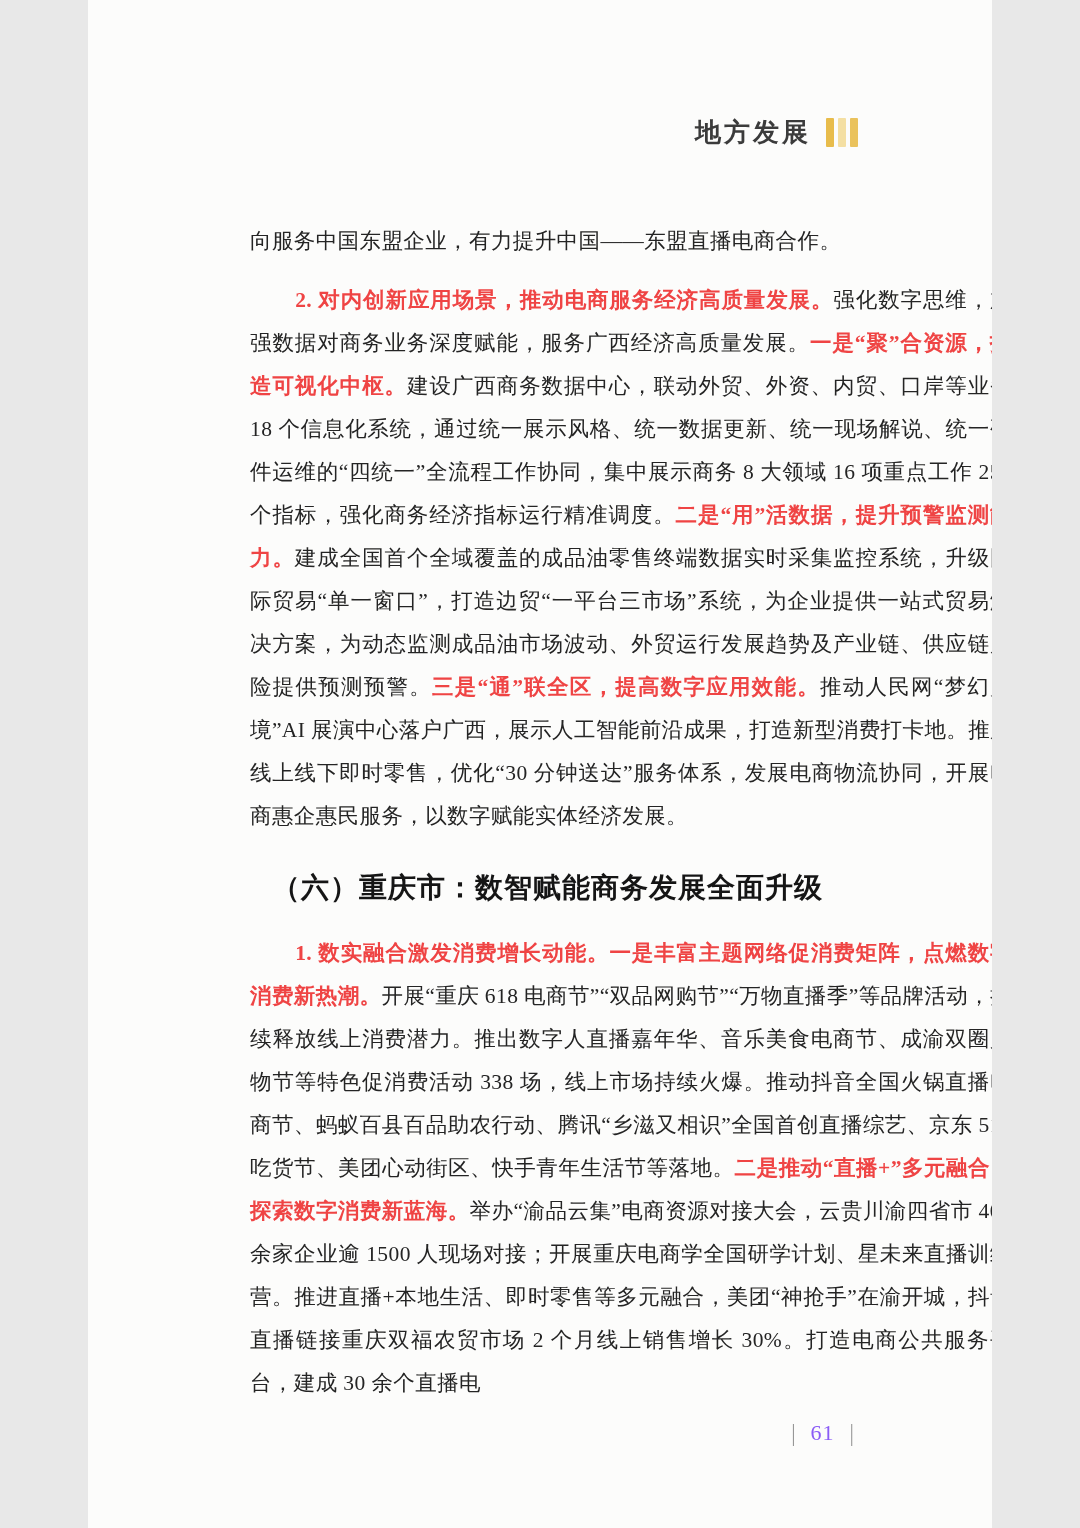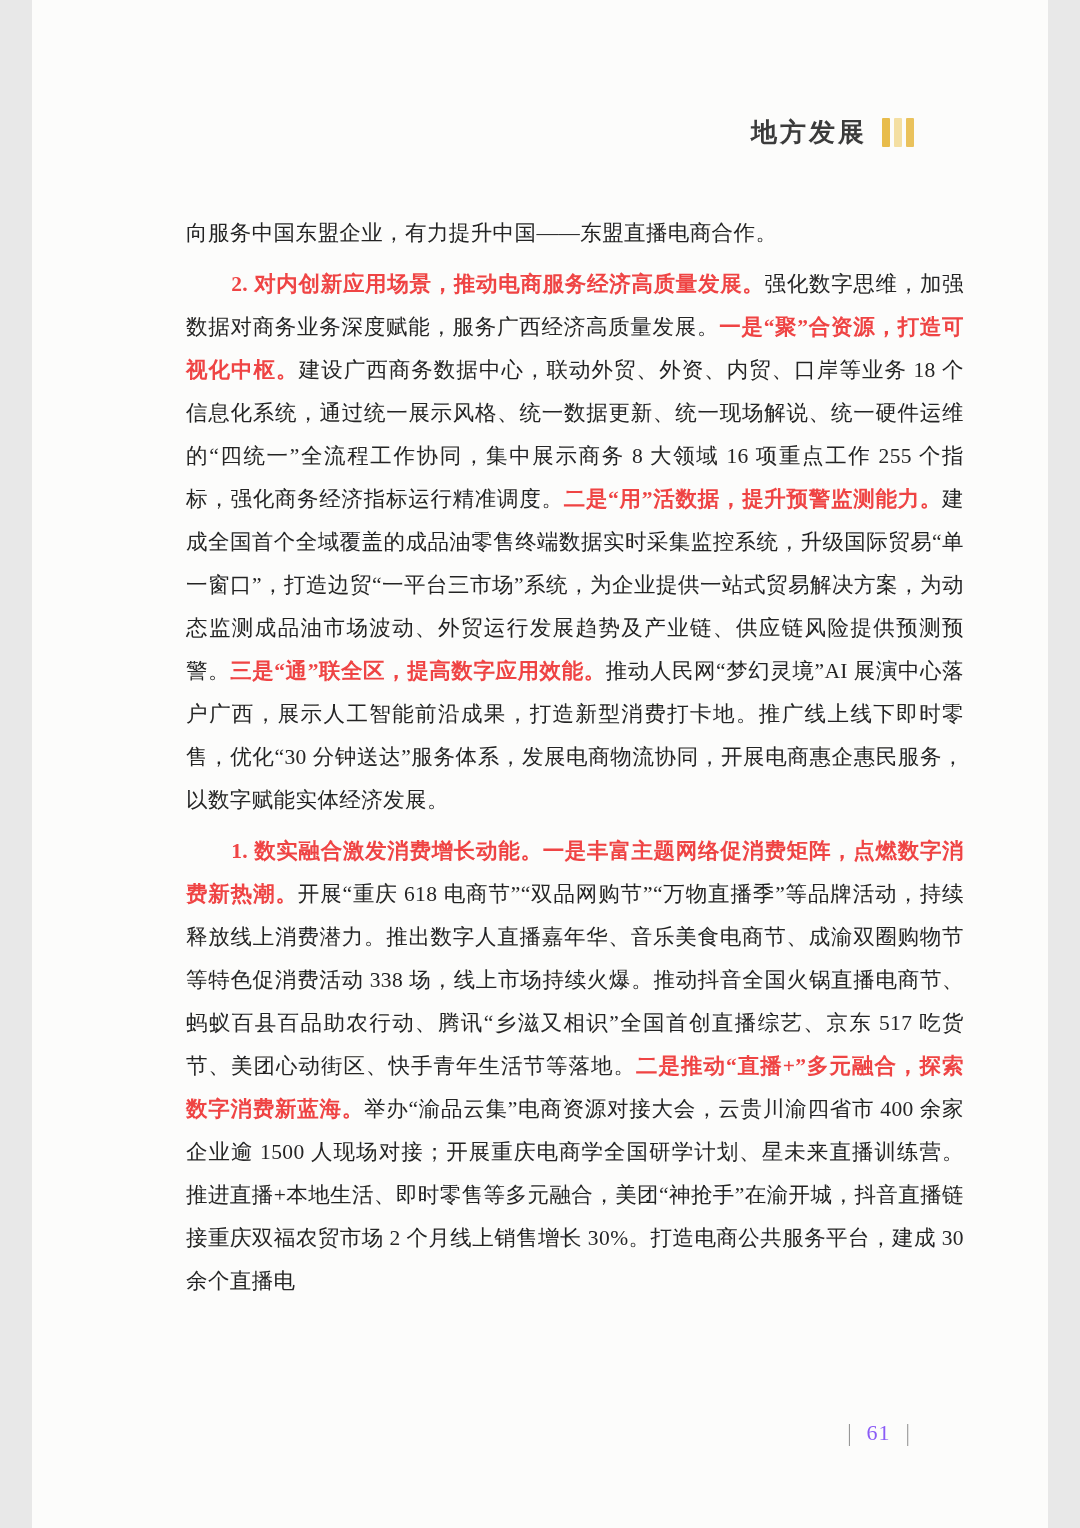--- a/index.html
+++ b/index.html
@@ -2,21 +2,21 @@
 <html><head>
 <meta charset="utf-8">
 <style>
   html, body {
     margin: 0;
     padding: 0;
     background: #e8e8e8;
   }
   .page {
     position: relative;
-    width: 1016px;
+    width: 904px;
     height: 1528px;
     margin: 0 auto;
     background: #fcfcfb;
     overflow: hidden;
     font-family: "Liberation Serif", "DejaVu Serif", serif;
     color: #242424;
   }
   
   .page-header {
     position: absolute;
@@ -50,21 +50,21 @@
     left: 146px;
     top: 204px;
     width: 794px;
     font-size: 21.5px;
     line-height: 43px;
     text-align: justify;
     text-justify: inter-ideograph;
     letter-spacing: 0.4px;
   }
   .para {
-    margin: 8px;
+    margin: 16px;
   }
   .para.indent {
     text-indent: 2.1em;
   }
   .run.bold {
     font-weight: bold;
     color: #ef4444;
   }
   .section-heading {
     font-family: "Liberation Sans", "DejaVu Sans", sans-serif;
@@ -108,20 +108,21 @@
     <span class="accent-bars">
         <span class="accent-bar" style="background: rgb(232, 188, 75);"></span>
         <span class="accent-bar" style="background: rgb(244, 223, 162);"></span>
         <span class="accent-bar" style="background: rgb(234, 194, 92);"></span>
       </span>
   </div>
 
   <div class="doc-body">
       <p class="para"><span class="run">向服务中国东盟企业，有力提升中国——东盟直播电商合作。</span></p>
       <p class="para indent"><span class="run bold">2. 对内创新应用场景，推动电商服务经济高质量发展。</span><span class="run">强化数字思维，加强数据对商务业务深度赋能，服务广西经济高质量发展。</span><span class="run bold">一是“聚”合资源，打造可视化中枢。</span><span class="run">建设广西商务数据中心，联动外贸、外资、内贸、口岸等业务 18 个信息化系统，通过统一展示风格、统一数据更新、统一现场解说、统一硬件运维的“四统一”全流程工作协同，集中展示商务 8 大领域 16 项重点工作 255 个指标，强化商务经济指标运行精准调度。</span><span class="run bold">二是“用”活数据，提升预警监测能力。</span><span class="run">建成全国首个全域覆盖的成品油零售终端数据实时采集监控系统，升级国际贸易“单一窗口”，打造边贸“一平台三市场”系统，为企业提供一站式贸易解决方案，为动态监测成品油市场波动、外贸运行发展趋势及产业链、供应链风险提供预测预警。</span><span class="run bold">三是“通”联全区，提高数字应用效能。</span><span class="run">推动人民网“梦幻灵境”AI 展演中心落户广西，展示人工智能前沿成果，打造新型消费打卡地。推广线上线下即时零售，优化“30 分钟送达”服务体系，发展电商物流协同，开展电商惠企惠民服务，以数字赋能实体经济发展。</span></p>
+      <h2 class="section-heading">（六）重庆市：数智赋能商务发展全面升级</h2>
       <p class="para indent"><span class="run bold">1. 数实融合激发消费增长动能。一是丰富主题网络促消费矩阵，点燃数字消费新热潮。</span><span class="run">开展“重庆 618 电商节”“双品网购节”“万物直播季”等品牌活动，持续释放线上消费潜力。推出数字人直播嘉年华、音乐美食电商节、成渝双圈购物节等特色促消费活动 338 场，线上市场持续火爆。推动抖音全国火锅直播电商节、蚂蚁百县百品助农行动、腾讯“乡滋又相识”全国首创直播综艺、京东 517 吃货节、美团心动街区、快手青年生活节等落地。</span><span class="run bold">二是推动“直播+”多元融合，探索数字消费新蓝海。</span><span class="run">举办“渝品云集”电商资源对接大会，云贵川渝四省市 400 余家企业逾 1500 人现场对接；开展重庆电商学全国研学计划、星未来直播训练营。推进直播+本地生活、即时零售等多元融合，美团“神抢手”在渝开城，抖音直播链接重庆双福农贸市场 2 个月线上销售增长 30%。打造电商公共服务平台，建成 30 余个直播电</span></p>
     </div>
 
   <div class="page-footer">
     <span class="footer-rule">|</span>
     <span class="footer-number">61</span>
     <span class="footer-rule">|</span>
   </div>
 
 </div>

